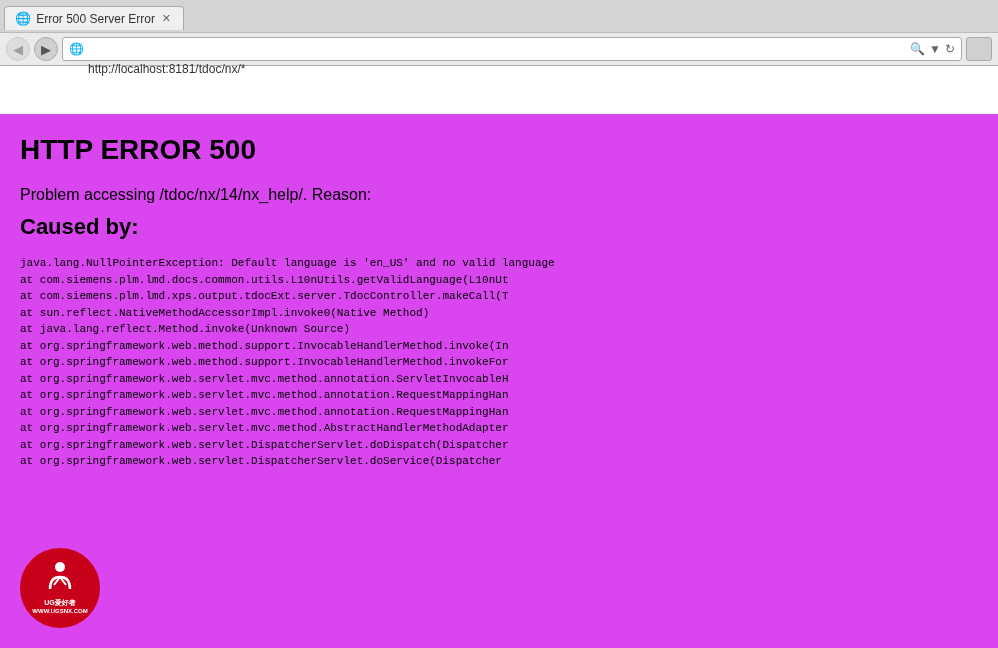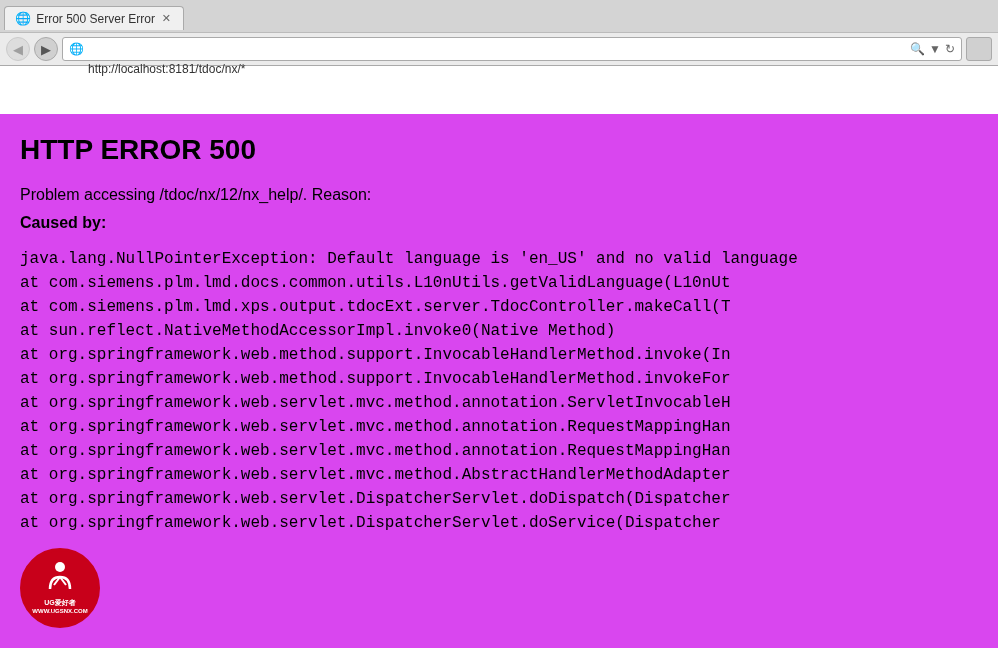--- a/index.html
+++ b/index.html
@@ -145,29 +145,29 @@
 
     .server-error-pre {
       font-family: 'Courier New', Courier, monospace;
       font-size: 14px;
       color: #000;
       margin-left: 40px;
       margin-bottom: 20px;
     }
 
     .caused-by {
-      font-size: 16px;
+      font-size: 22px;
       font-weight: bold;
       color: #000;
       margin-bottom: 15px;
     }
 
     .stack-trace {
       font-family: 'Courier New', Courier, monospace;
-      font-size: 16px;
+      font-size: 11px;
       color: #000;
       line-height: 1.5;
       white-space: nowrap;
       overflow: hidden;
     }
 
     
     .watermark {
       position: fixed;
       bottom: 20px;
@@ -237,30 +237,31 @@
       </div>
     </div>
 
     <div style="width:26px; height:24px; background:#d0d0d0; border:1px solid #aaa; border-radius:3px;"></div>
   </div>
 </div>
 
 <div class="page-content">
   <h1 class="http-error-title">HTTP ERROR 500</h1>
 
-  <p class="problem-text">Problem accessing /tdoc/nx/12/nx_help/. Reason:</p>
+  <p class="problem-text">Problem accessing /tdoc/nx/14/nx_help/. Reason:</p>
 
 
   <h2 class="caused-by">Caused by:</h2>
 
   <div class="stack-trace">
     <div>java.lang.NullPointerException: Default language is 'en_US' and no valid language</div>
     <div>        at com.siemens.plm.lmd.docs.common.utils.L10nUtils.getValidLanguage(L10nUt</div>
     <div>        at com.siemens.plm.lmd.xps.output.tdocExt.server.TdocController.makeCall(T</div>
     <div>        at sun.reflect.NativeMethodAccessorImpl.invoke0(Native Method)</div>
+    <div>        at java.lang.reflect.Method.invoke(Unknown Source)</div>
     <div>        at org.springframework.web.method.support.InvocableHandlerMethod.invoke(In</div>
     <div>        at org.springframework.web.method.support.InvocableHandlerMethod.invokeFor</div>
     <div>        at org.springframework.web.servlet.mvc.method.annotation.ServletInvocableH</div>
     <div>        at org.springframework.web.servlet.mvc.method.annotation.RequestMappingHan</div>
     <div>        at org.springframework.web.servlet.mvc.method.annotation.RequestMappingHan</div>
     <div>        at org.springframework.web.servlet.mvc.method.AbstractHandlerMethodAdapter</div>
     <div>        at org.springframework.web.servlet.DispatcherServlet.doDispatch(Dispatcher</div>
     <div>        at org.springframework.web.servlet.DispatcherServlet.doService(Dispatcher</div>
   </div>
 </div>

